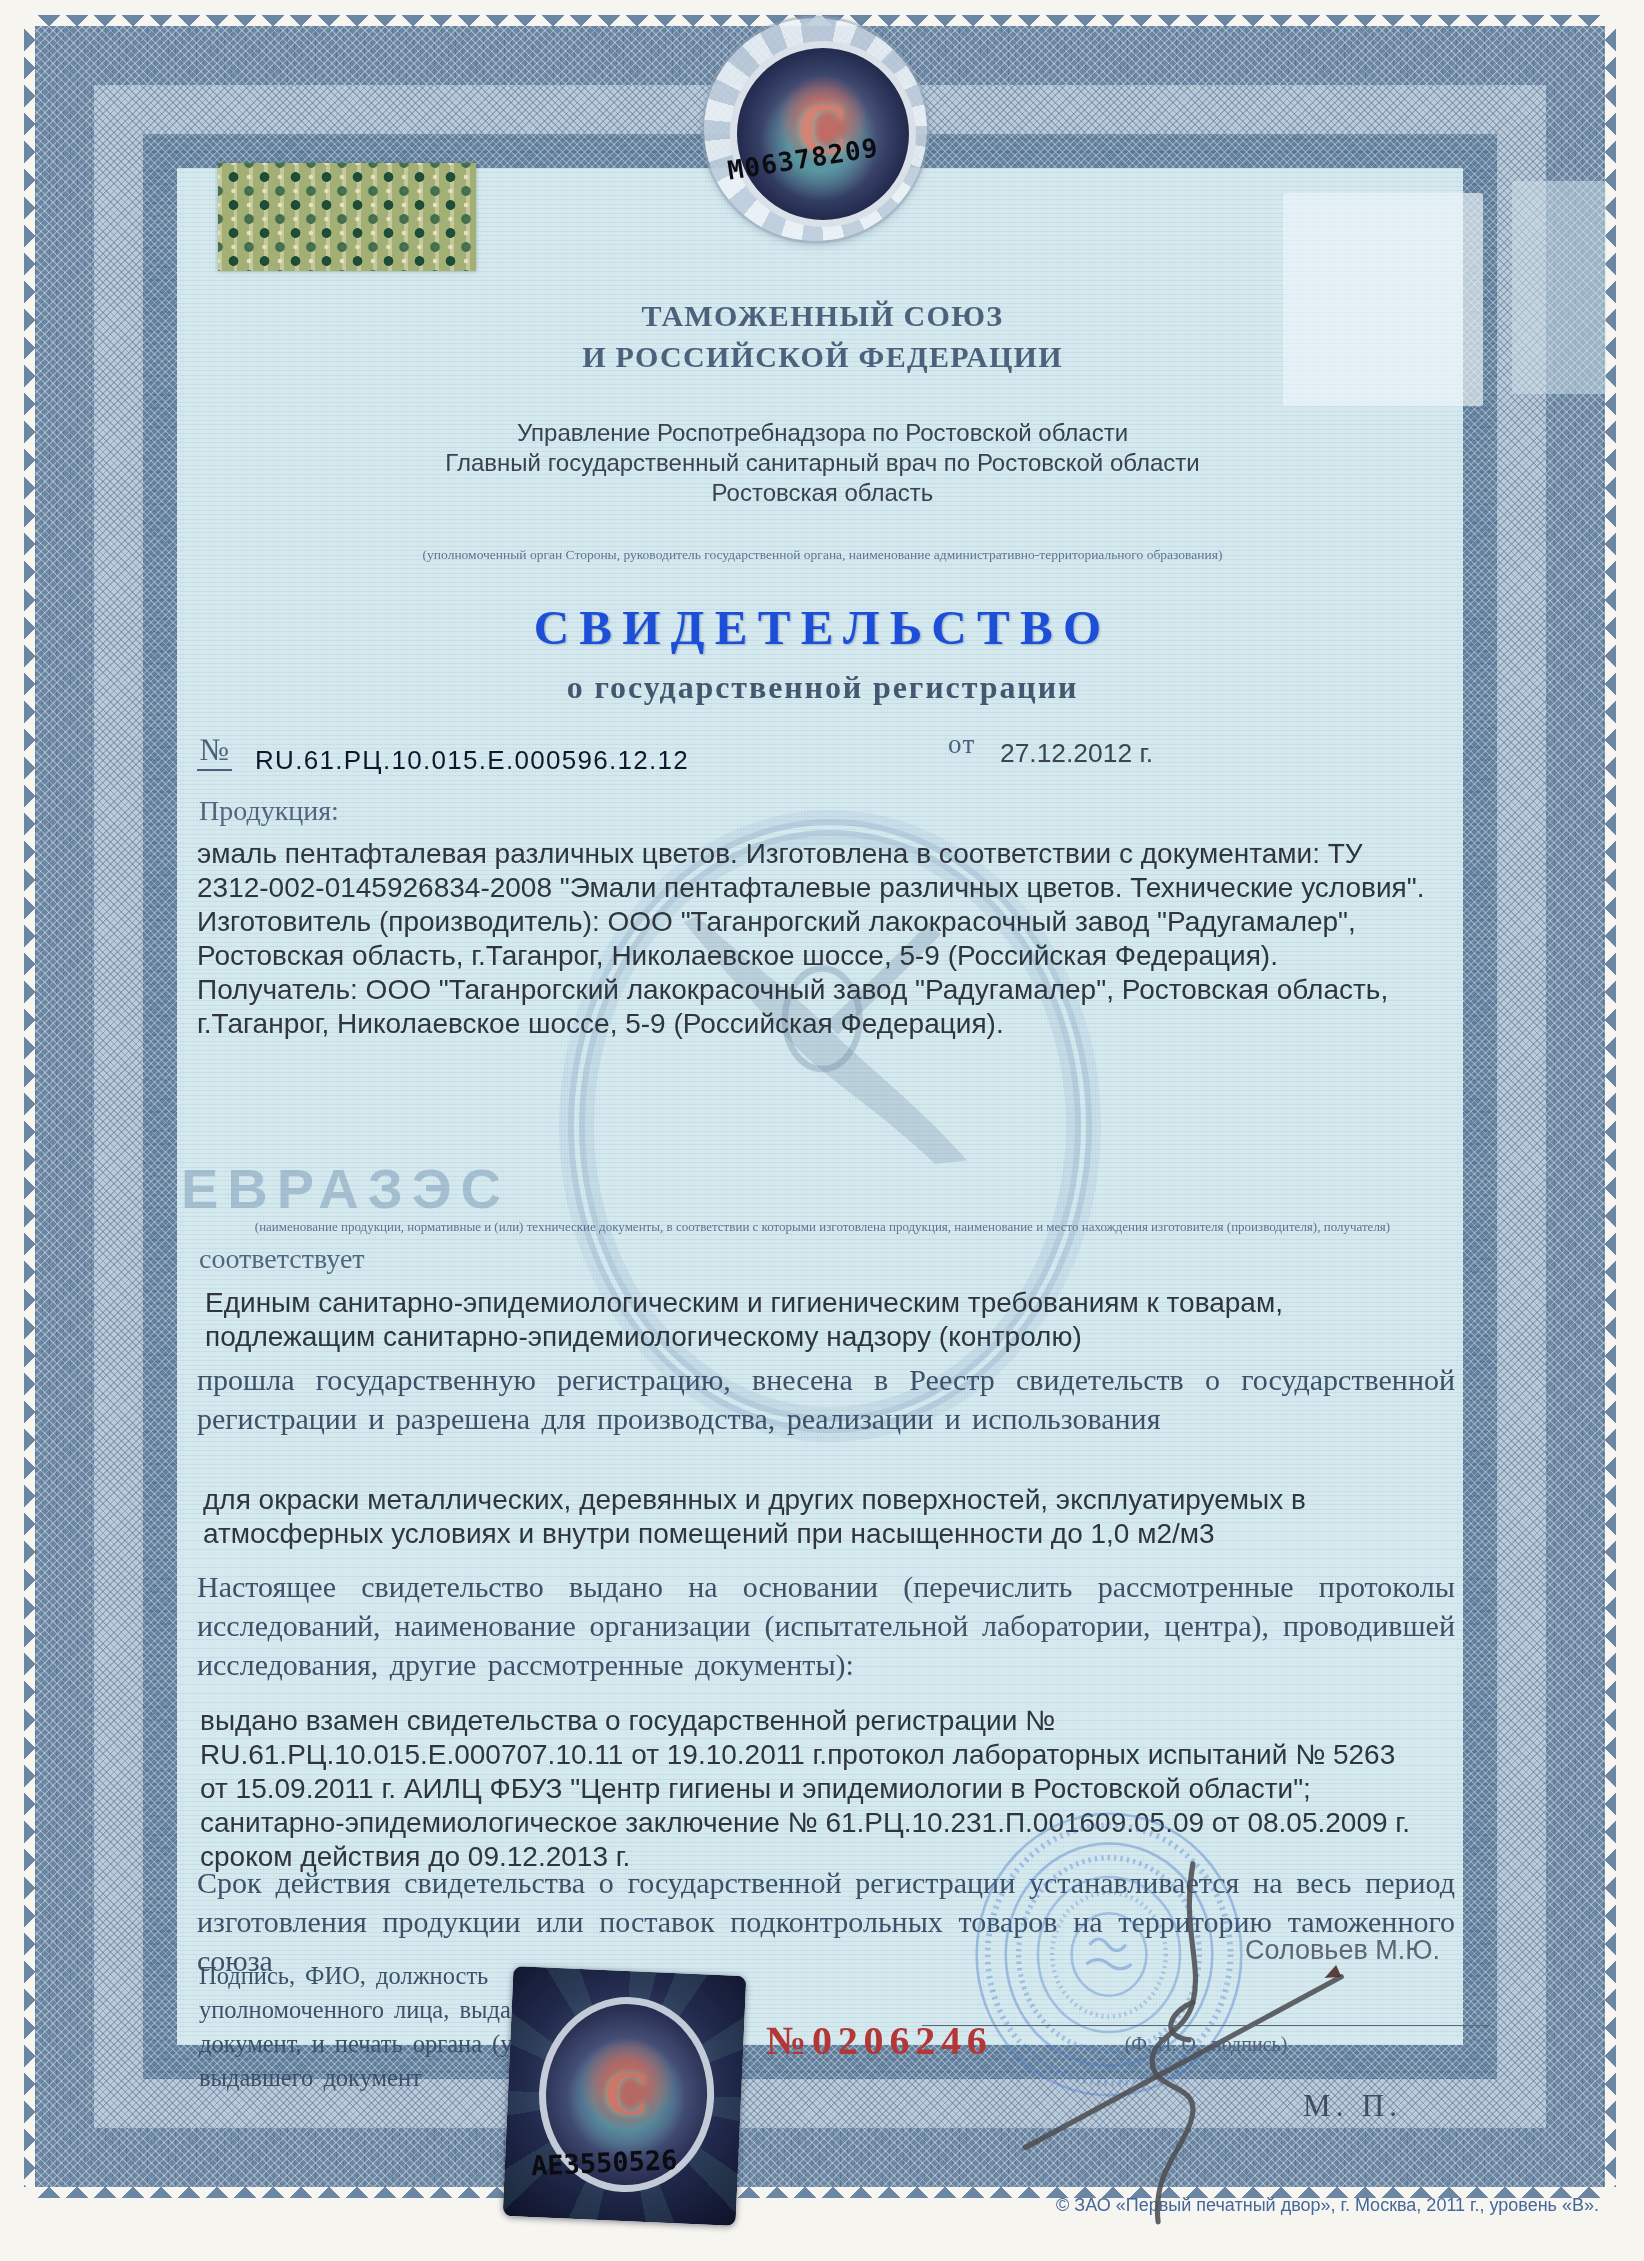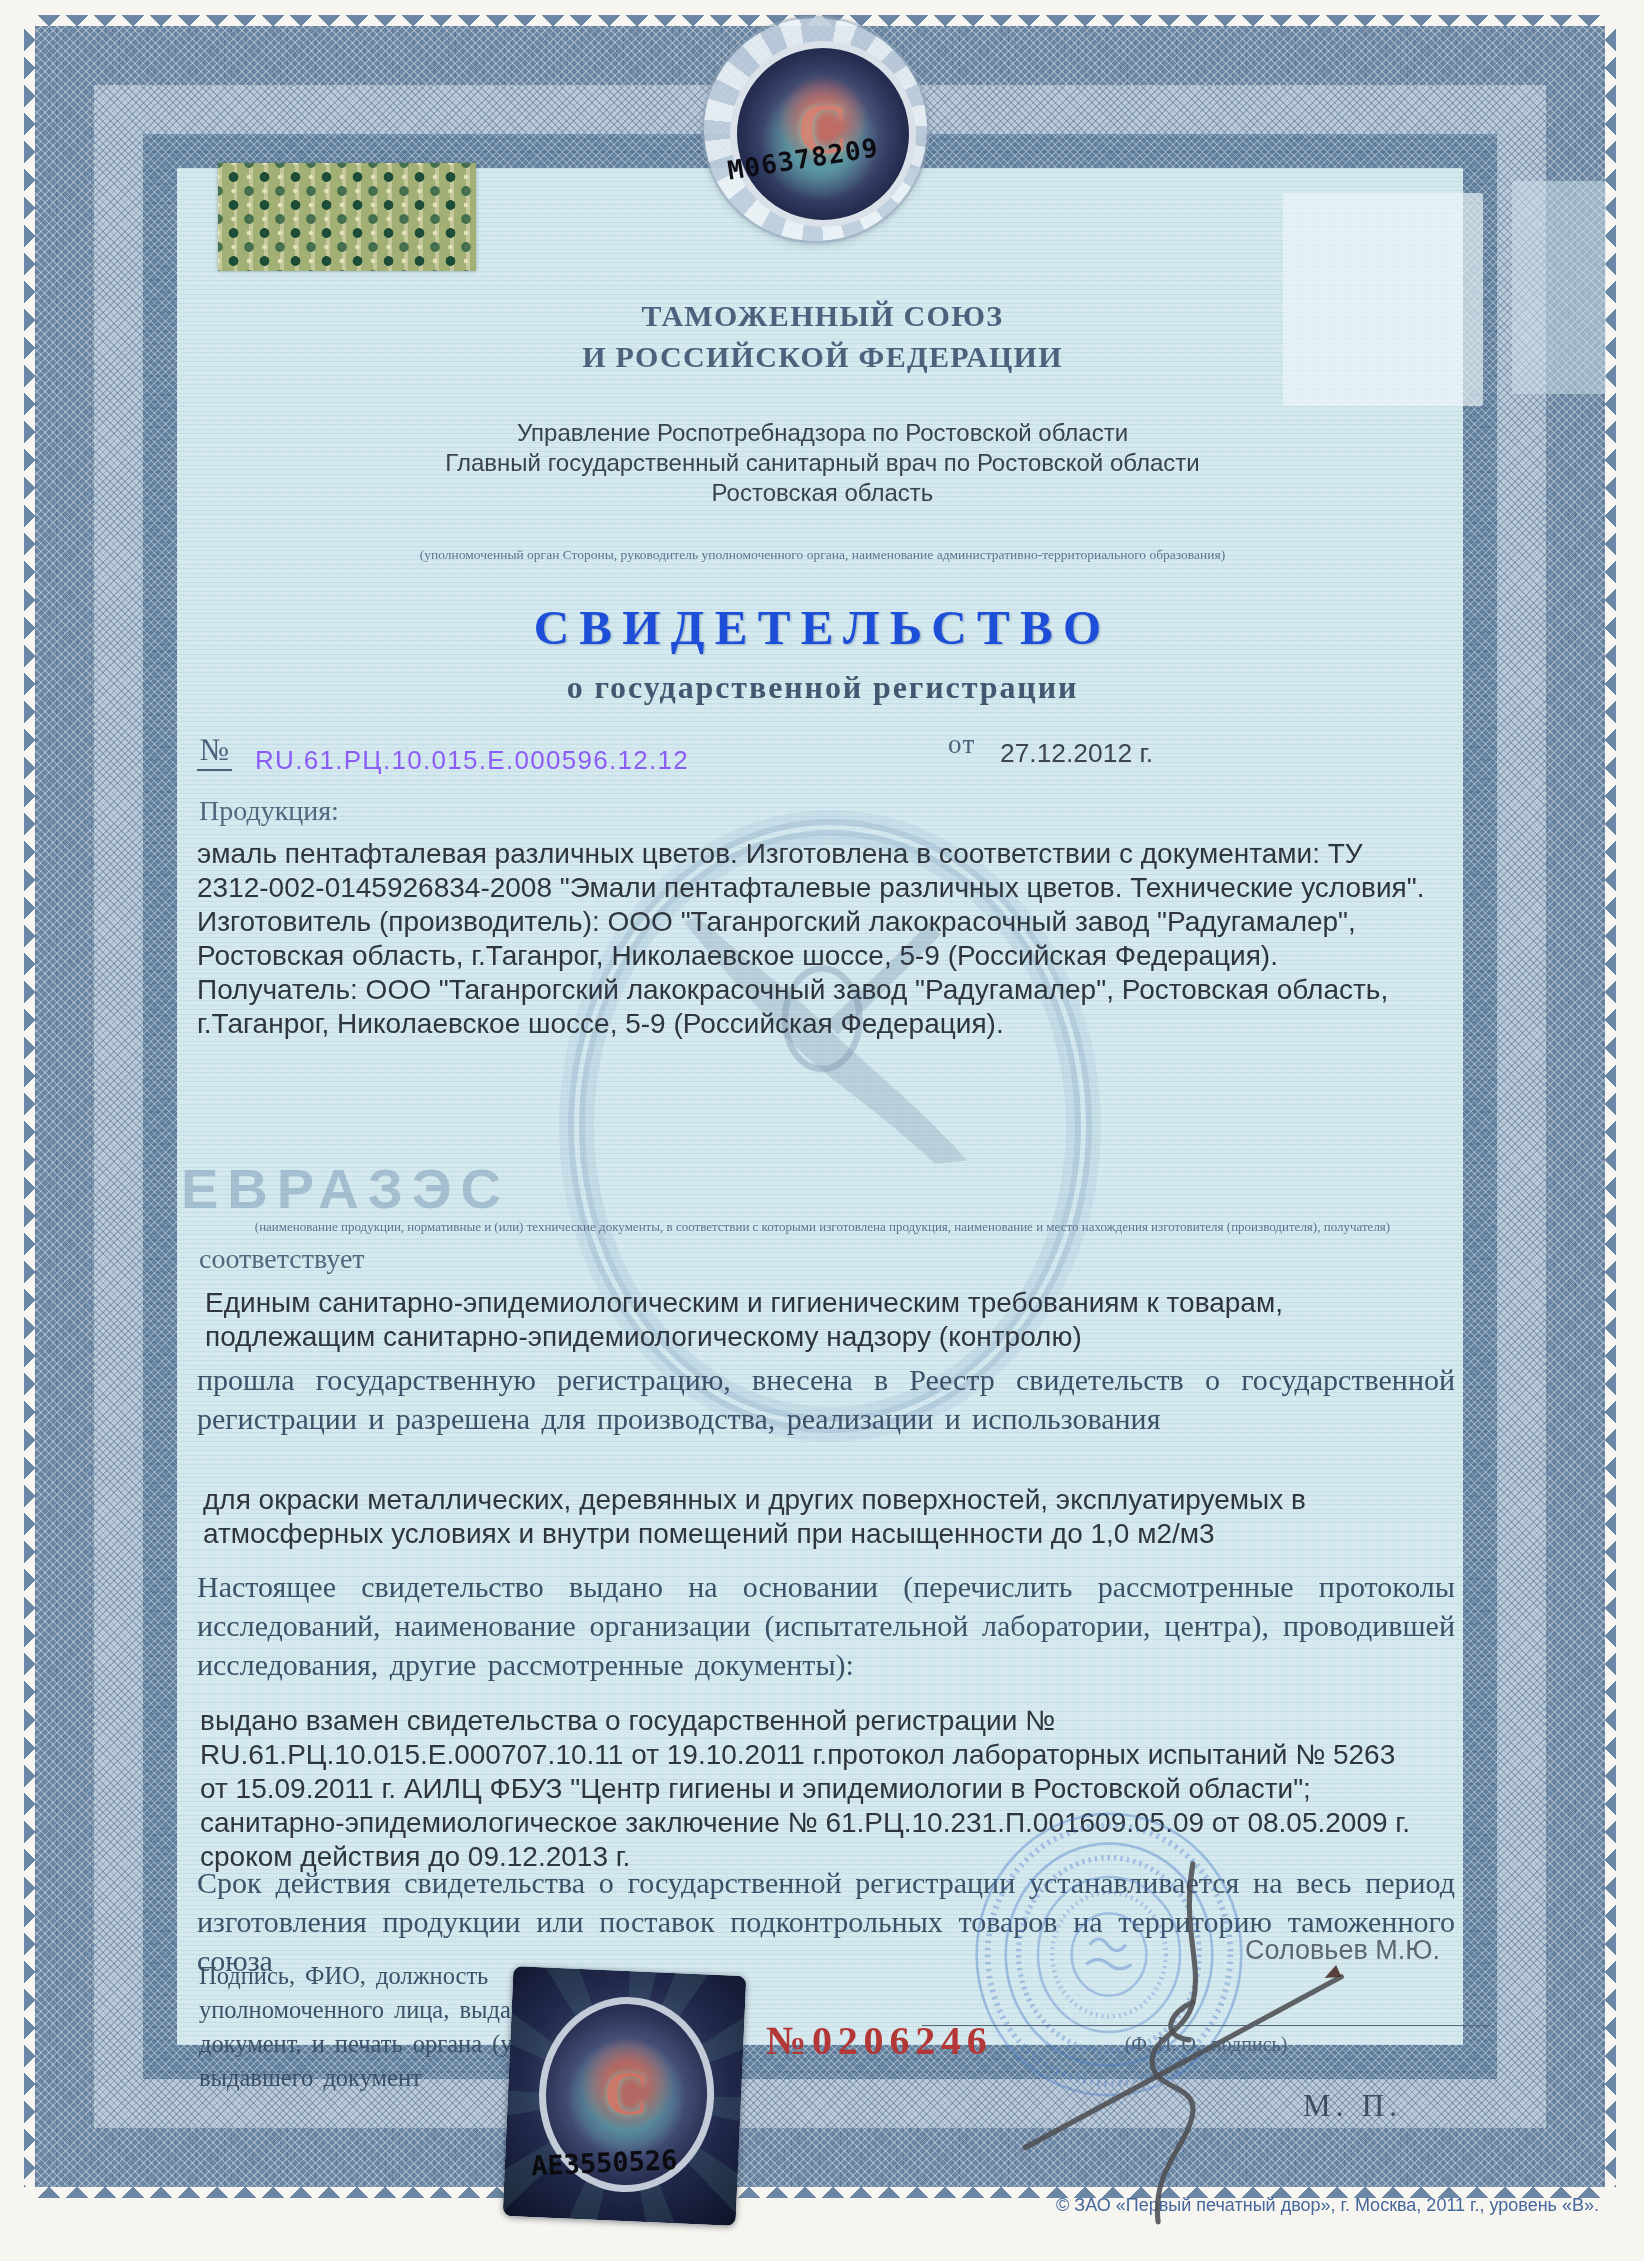--- a/index.html
+++ b/index.html
@@ -107,21 +107,21 @@
   .sigline{position:absolute;left:922px;top:2025px;width:568px;border-top:1.9px solid #5a6a7e;z-index:6;}
   .sigcaption{position:absolute;left:922px;top:2033px;width:568px;text-align:center;z-index:6;
     font-size:20px;color:#4f6078;}
   .mp{position:absolute;left:1303px;top:2088px;z-index:6;font-size:31px;letter-spacing:5.2px;color:#3f4d5e;}
   .footer{position:absolute;right:46px;top:2195px;font-family:"Liberation Sans",sans-serif;
     font-size:18px;color:#45679c;}
   .num-row{position:absolute;left:197px;top:728px;width:1264px;height:52px;}
   .num-sym{position:absolute;left:0;top:3.9px;font-size:31px;color:#4b617c;border-bottom:2.6px solid #4b617c;
     padding:0 2.6px 1.3px 2.6px;}
   .num-val{position:absolute;left:58px;top:17px;font-family:"Liberation Sans",sans-serif;font-size:26px;
-    color:#8b5cf6;letter-spacing:1.3px;}
+    color:#0f172a;letter-spacing:1.3px;}
   .date-lbl{position:absolute;left:751px;top:1.3px;font-size:27px;color:#4b617c;letter-spacing:1.3px;}
   .date-val{position:absolute;left:803px;top:10.3px;font-family:"Liberation Sans",sans-serif;font-size:26.4px;
     color:#3c4550;}
 </style>
 </head>
 <body>
 
 <div class="page">
 
   <div class="frame">
@@ -160,21 +160,21 @@
 
     <div class="centered" style="top:295px;">
       <div class="union-line">ТАМОЖЕННЫЙ СОЮЗ</div>
       <div class="union-line">И РОССИЙСКОЙ ФЕДЕРАЦИИ</div>
     </div>
     <div class="centered" style="top:418px;">
       <div class="authority-line">Управление Роспотребнадзора по Ростовской области</div>
       <div class="authority-line">Главный государственный санитарный врач по Ростовской области</div>
       <div class="authority-line">Ростовская область</div>
     </div>
-    <div class="centered small-caption" style="top:547px;">(уполномоченный орган Стороны, руководитель уполномоченного органа, наименование административно-территориального образования)</div>
+    <div class="centered small-caption" style="top:547px;">(уполномоченный орган Стороны, руководитель государственной органа, наименование административно-территориального образования)</div>
 
     <div class="centered title" style="top:599px;">СВИДЕТЕЛЬСТВО</div>
     <div class="centered subtitle" style="top:669px;">о государственной регистрации</div>
 
     <div class="num-row">
       <span class="num-sym">№</span>
       <span class="num-val">RU.61.РЦ.10.015.Е.000596.12.12</span>
       <span class="date-lbl">от</span>
       <span class="date-val">27.12.2012 г.</span>
     </div>

